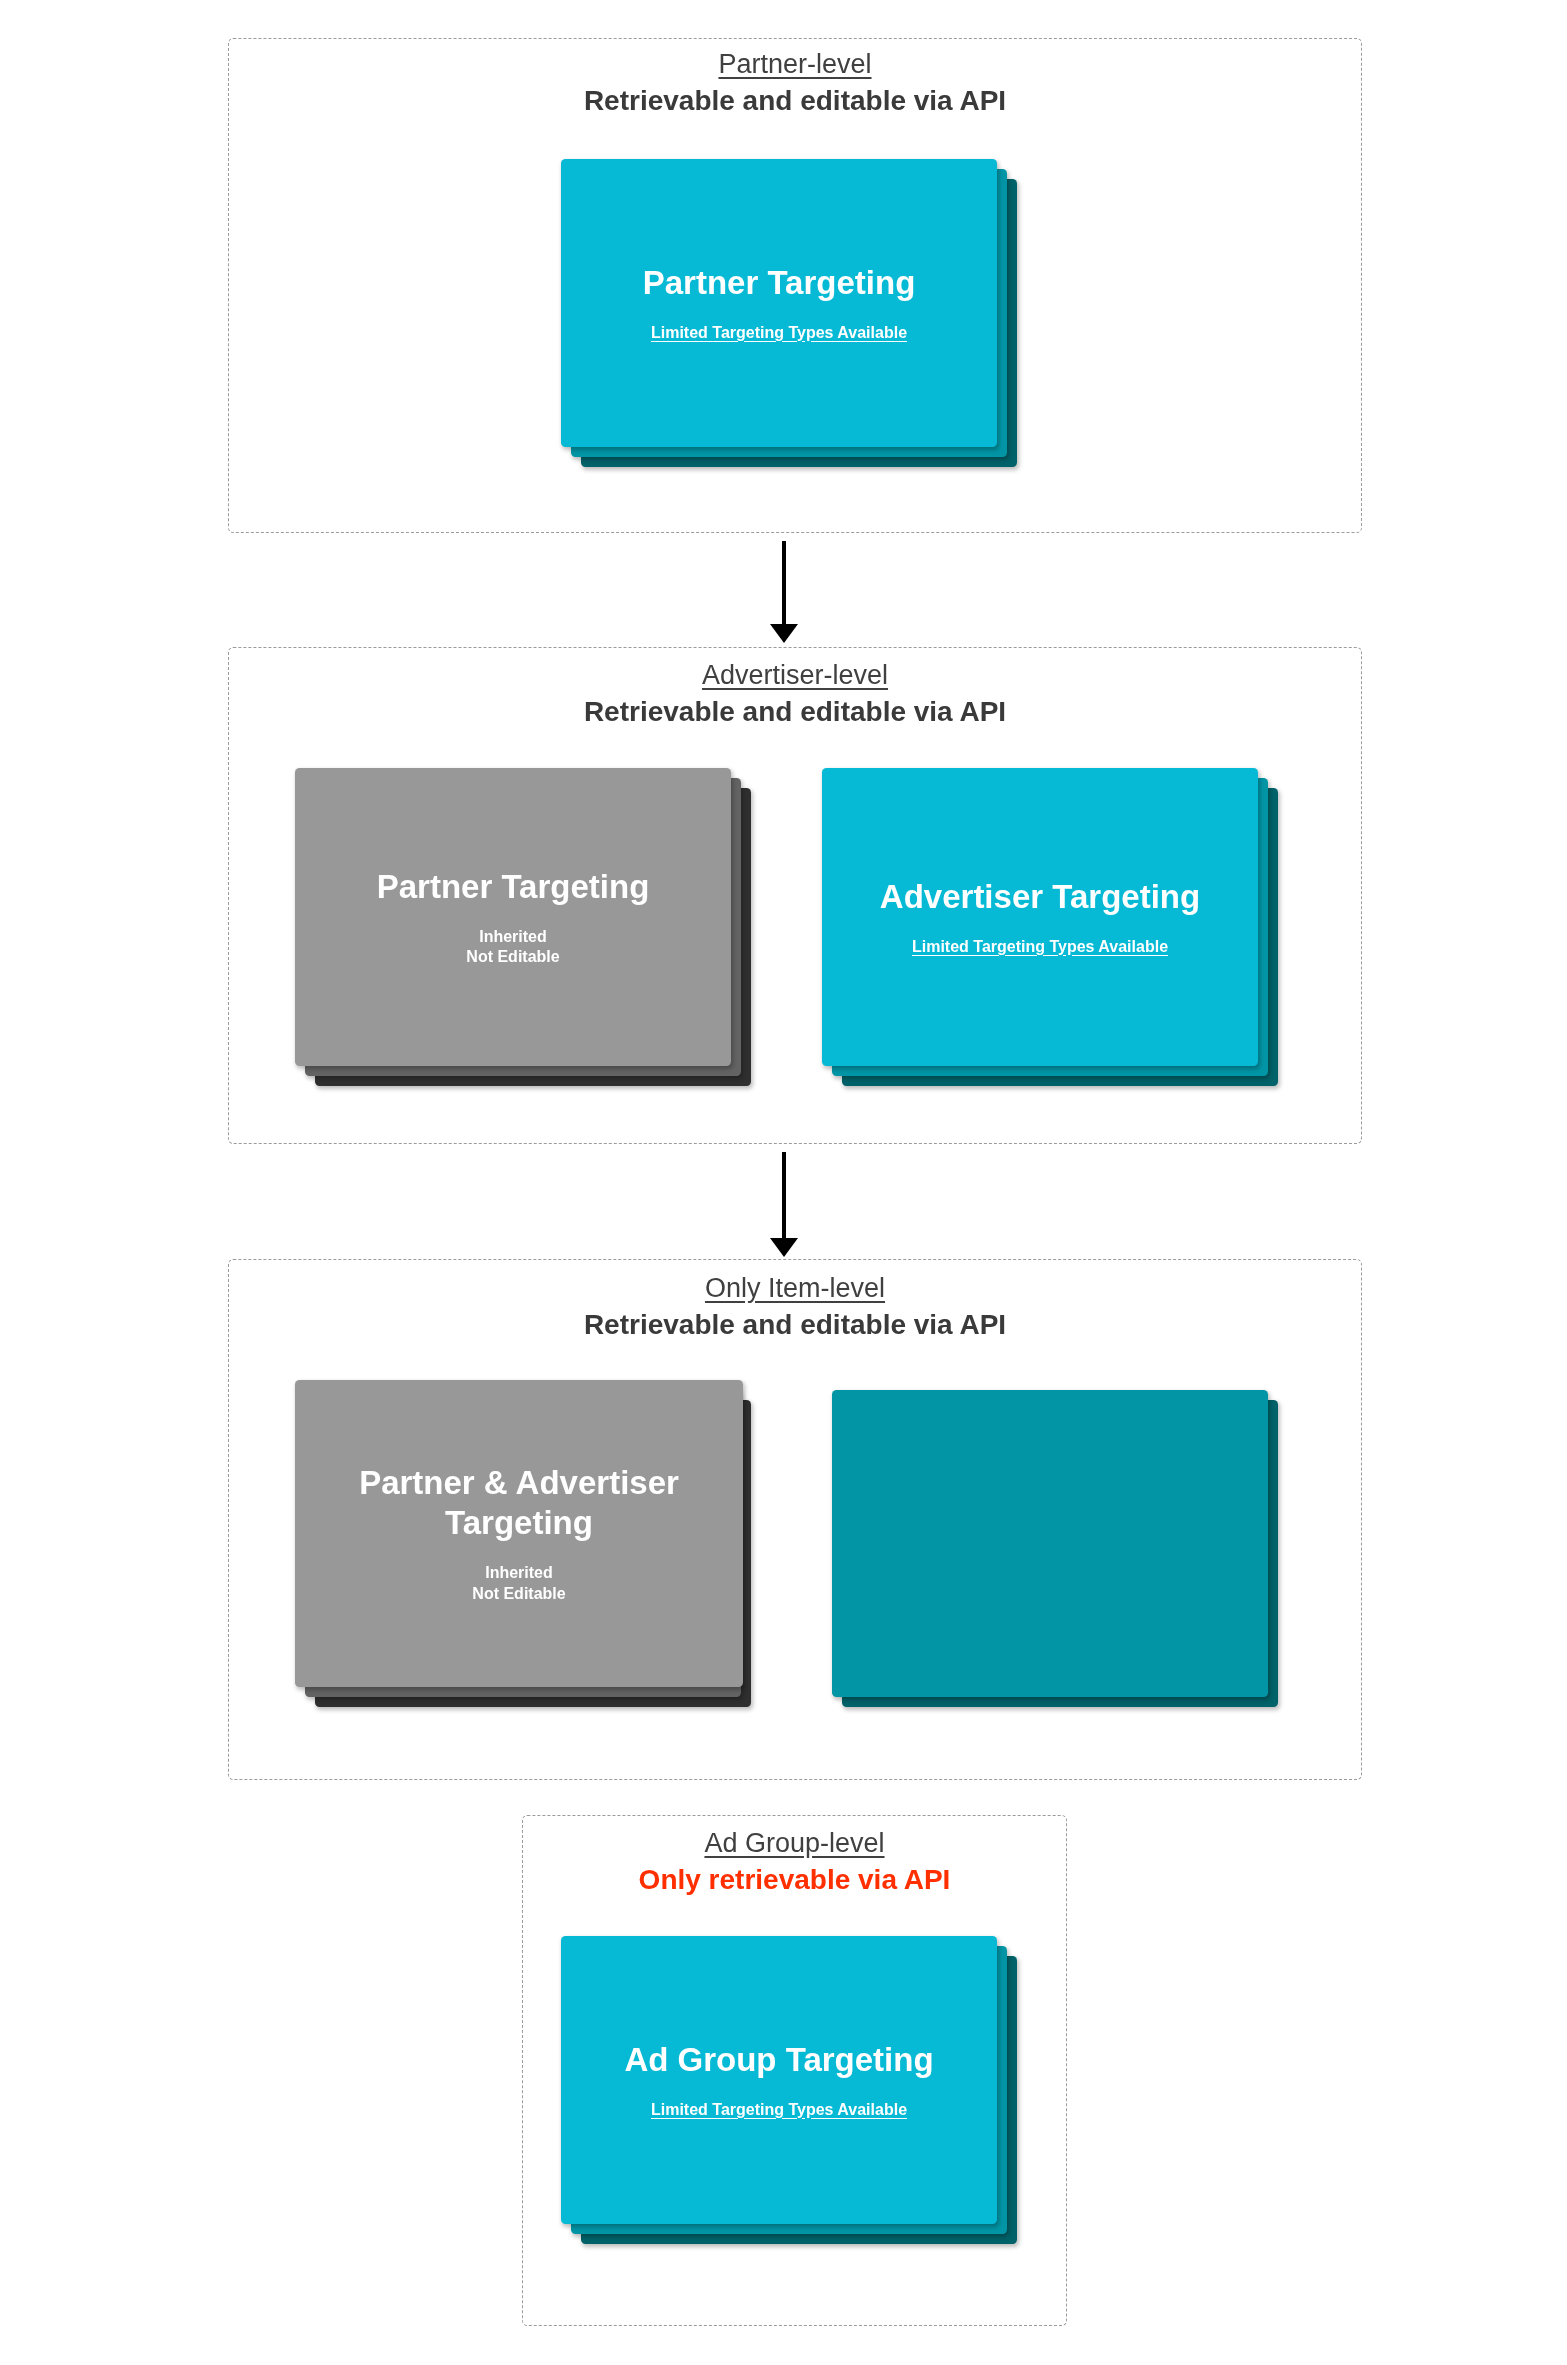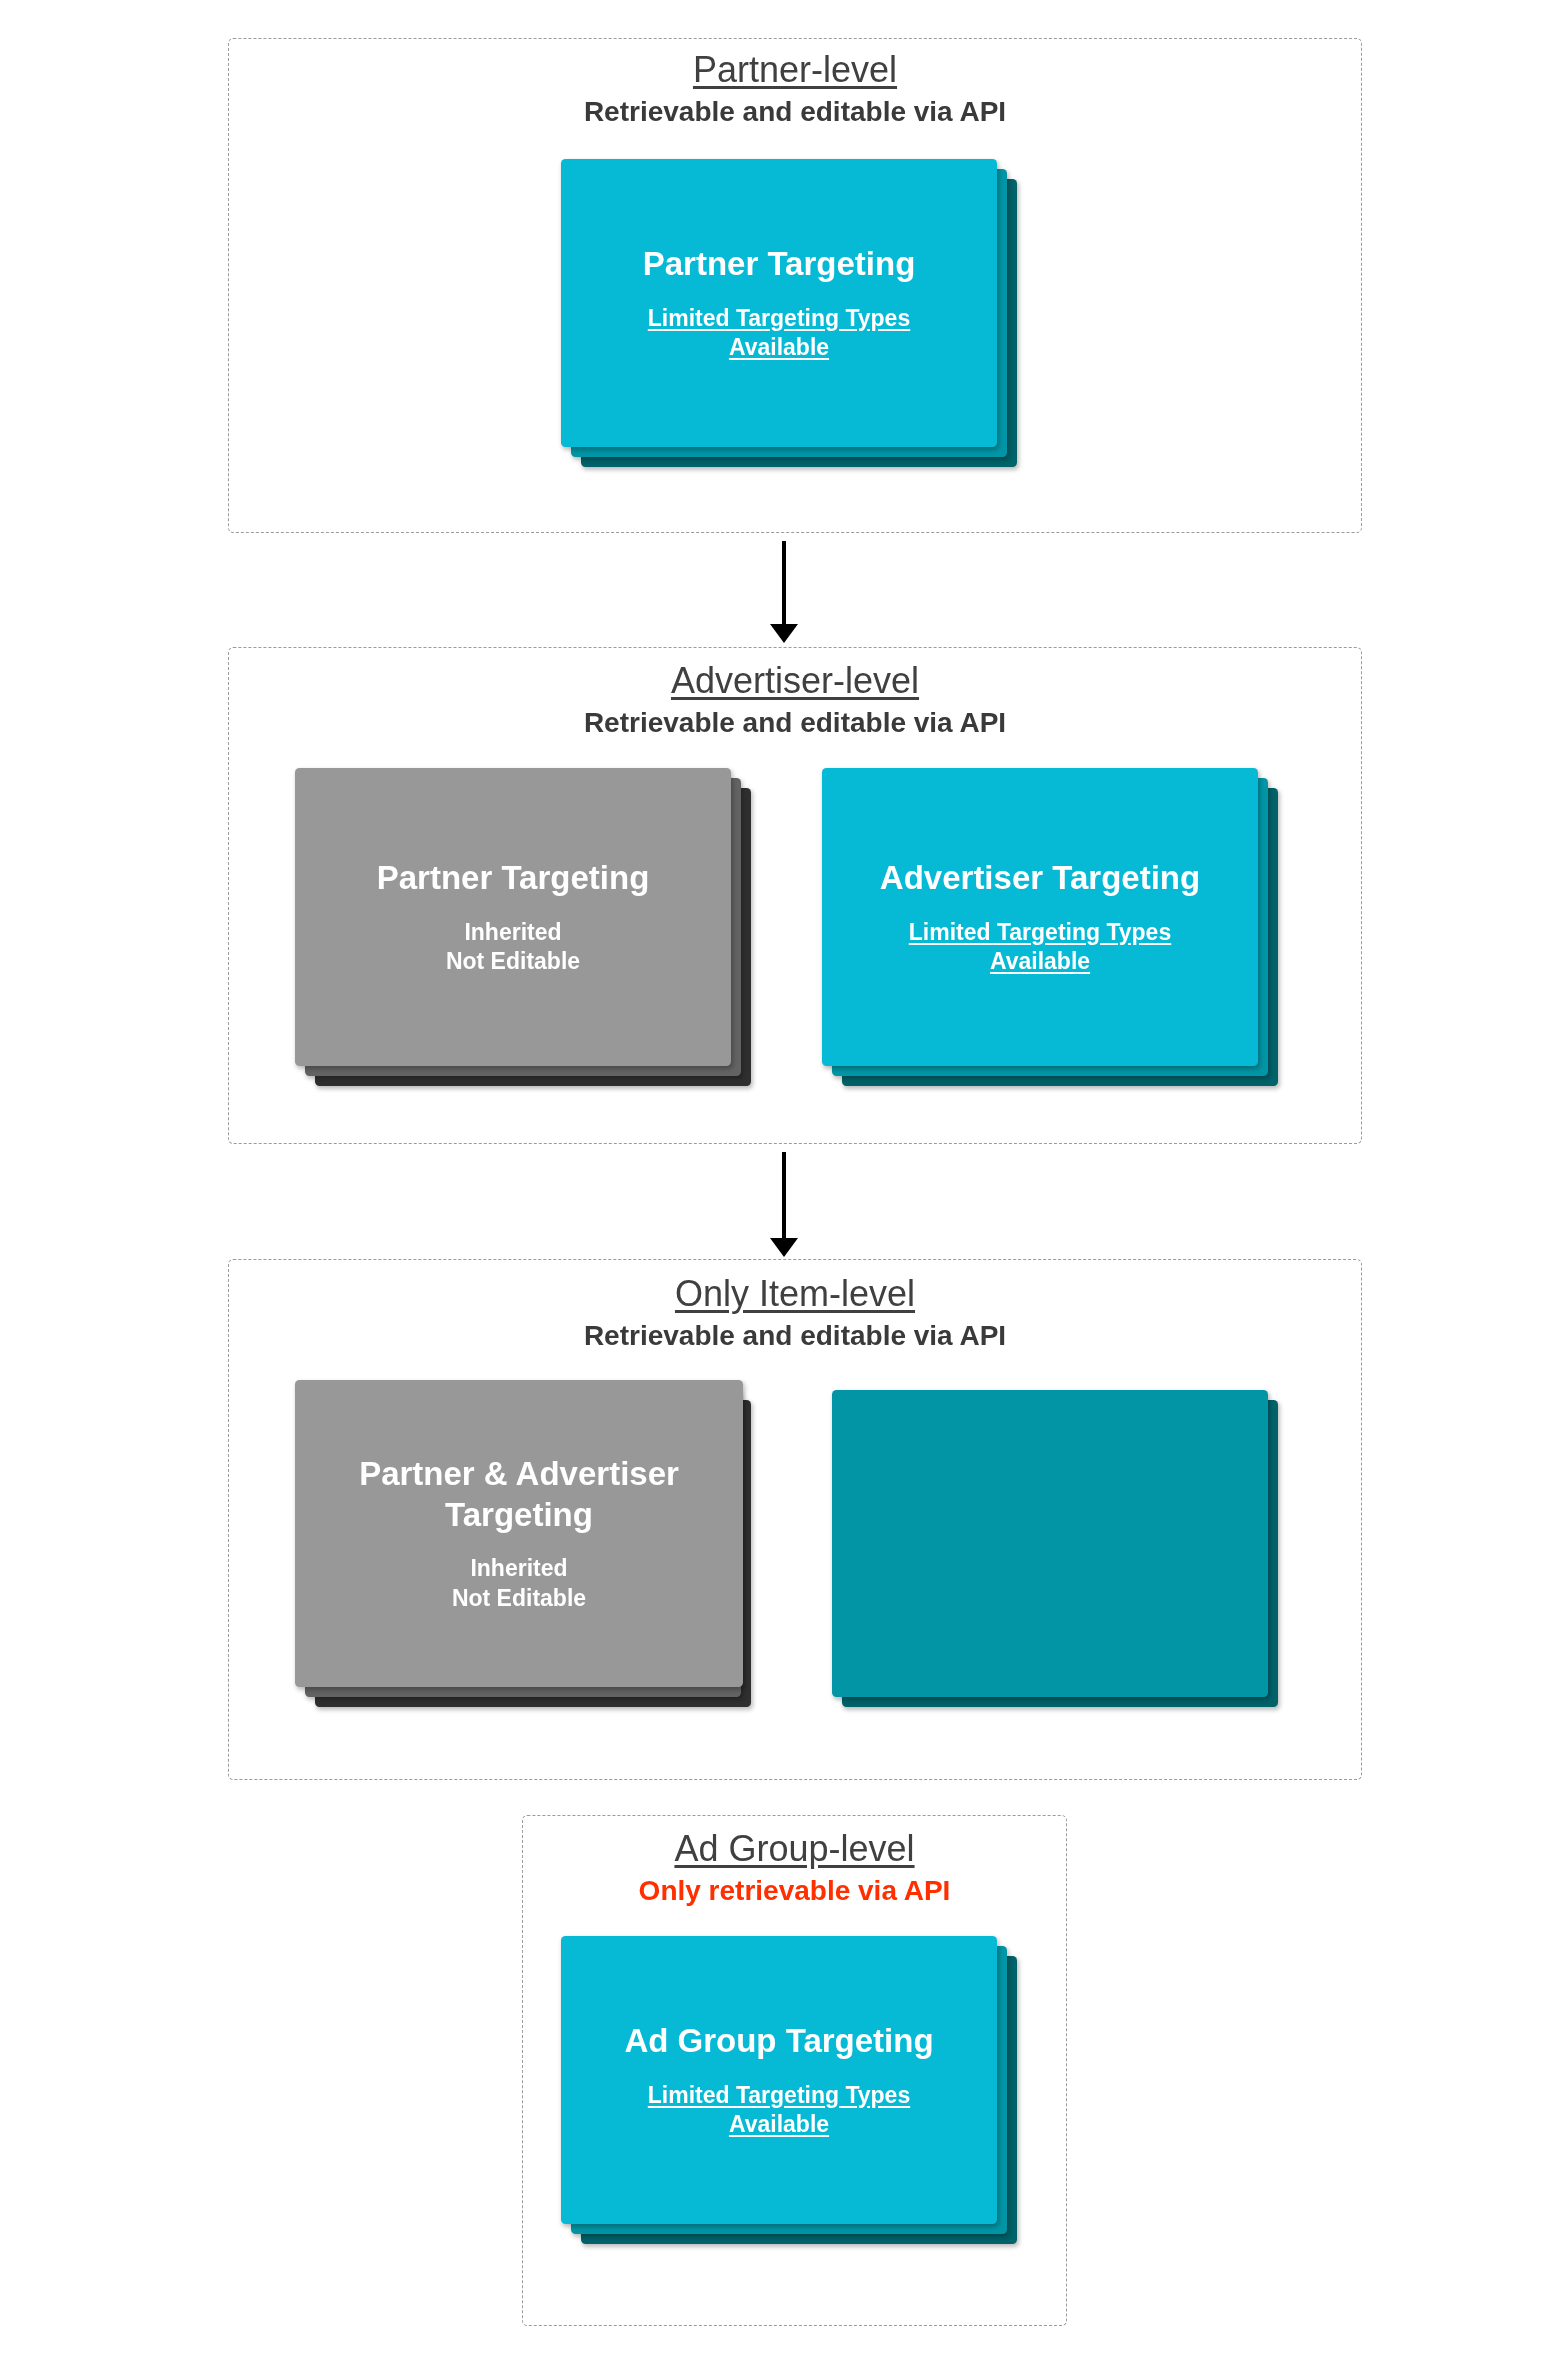--- a/index.html
+++ b/index.html
@@ -33,21 +33,21 @@
 
   .level-heading {
     position: absolute;
     left: 0;
     right: 0;
     text-align: center;
     pointer-events: none;
   }
   .level-title {
     display: inline-block;
-    font-size: 36px;
+    font-size: 27px;
     font-weight: 400;
     color: #404040;
     text-decoration: underline;
     text-underline-offset: 3.6px;
     line-height: 1.22;
     letter-spacing: 0px;
   }
   .level-sub {
     display: block;
     font-size: 28px;
@@ -87,21 +87,21 @@
   }
   .card-title {
     font-size: 33px;
     font-weight: bold;
     color: #ffffff;
     text-align: center;
     line-height: 1.22;
     margin: 0;
   }
   .card-note {
-    font-size: 23px;
+    font-size: 16px;
     font-weight: bold;
     color: #ffffff;
     text-align: center;
     line-height: 1.27;
     margin: 19.6px 0 0 0;
   }
   .card-note.underlined {
     text-decoration: underline;
     text-underline-offset: 2.7px;
   }

